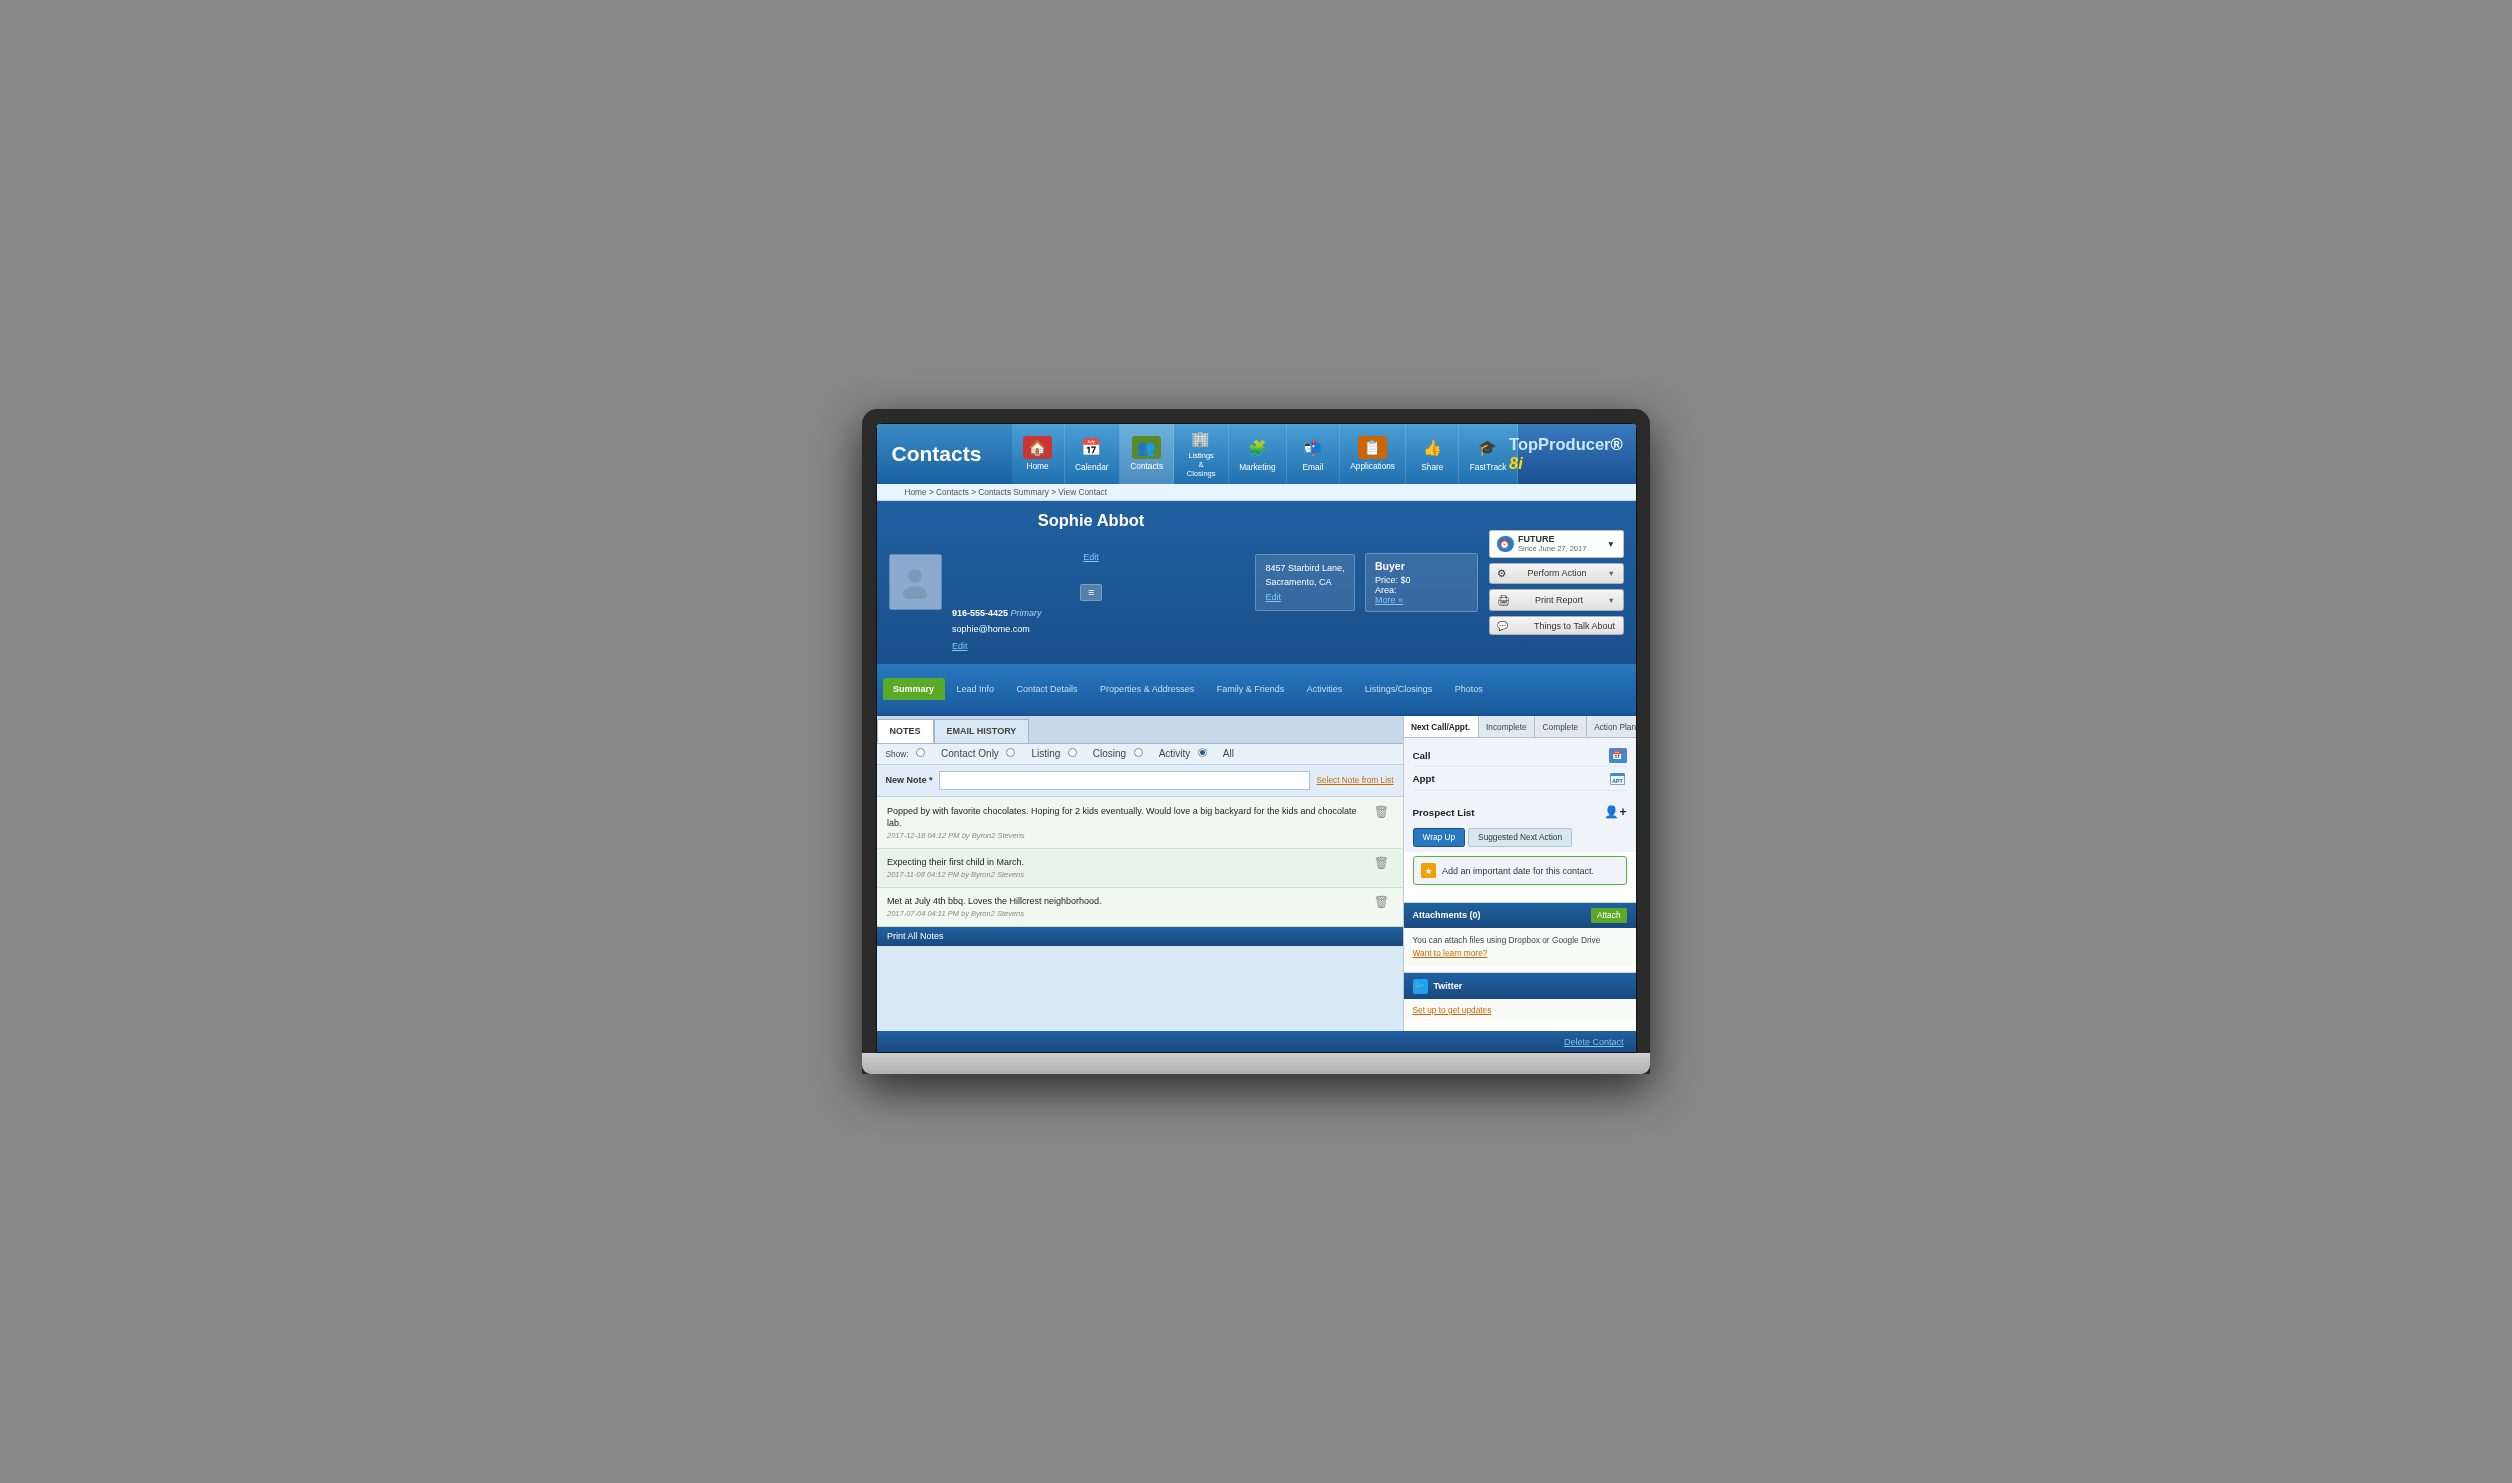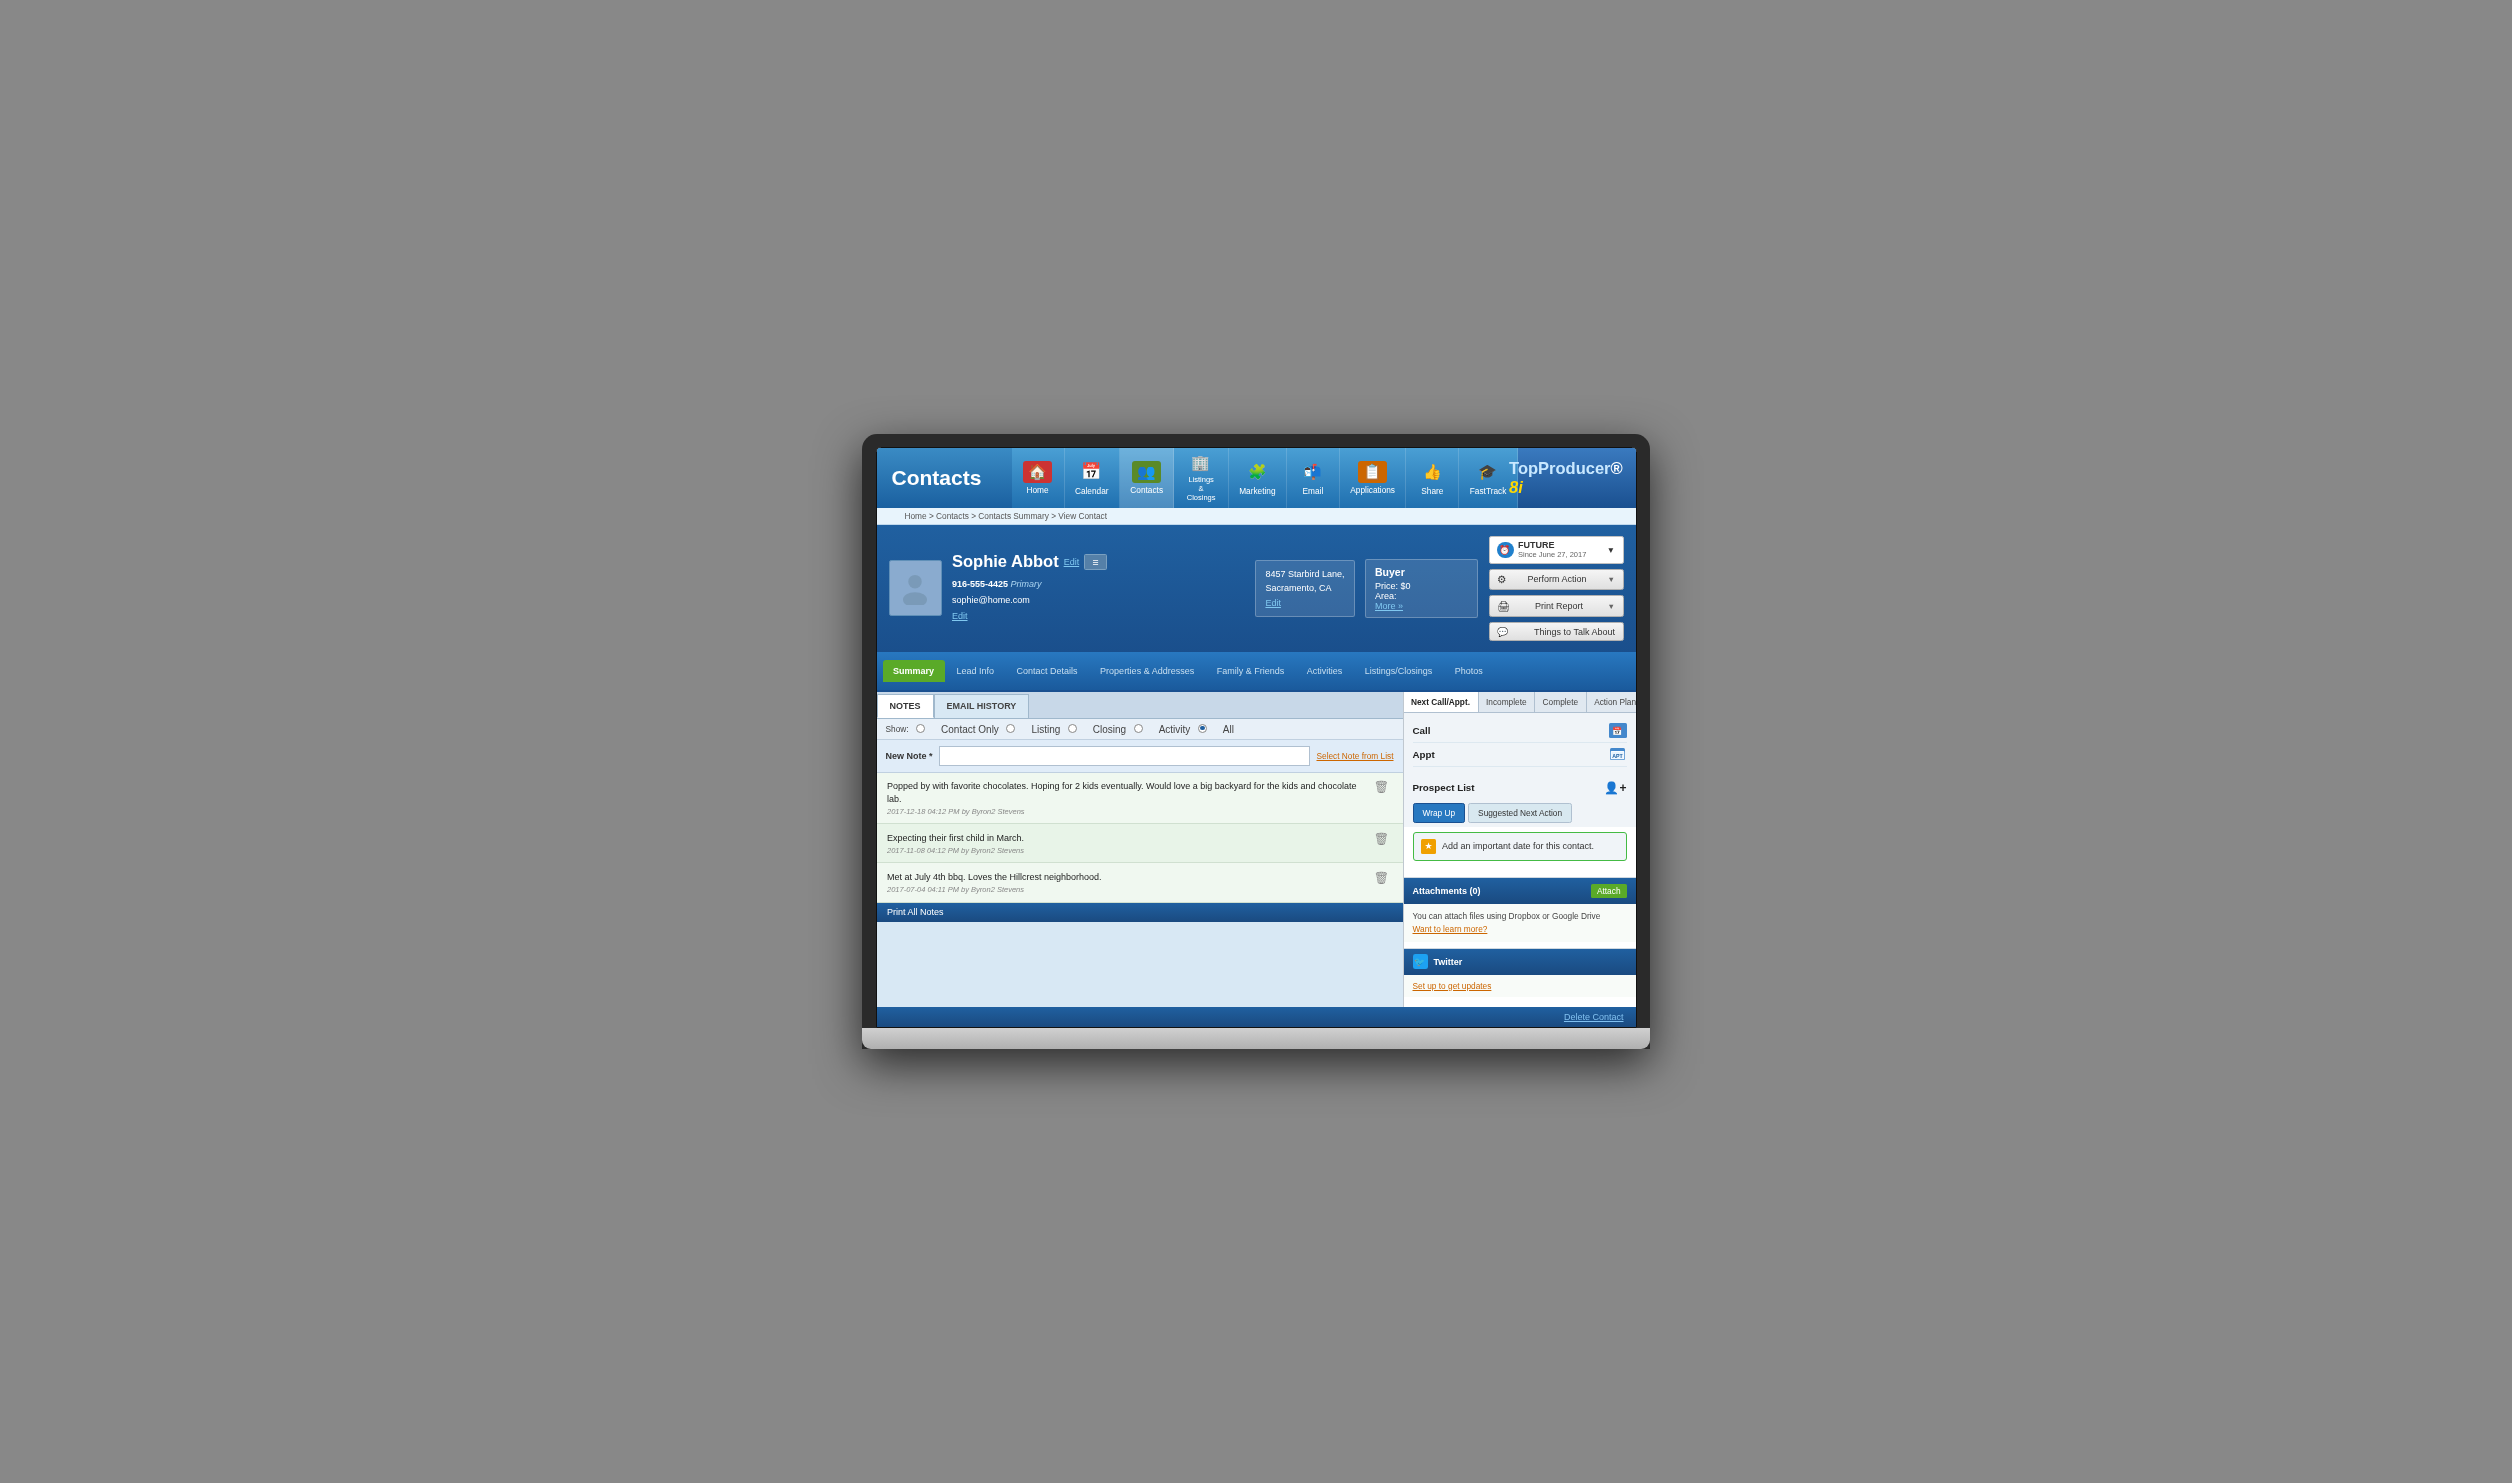--- a/index.html
+++ b/index.html
@@ -122,22 +122,23 @@
     }
 
     .contact-info {
       flex: 1;
       color: #fff;
     }
 
     .contact-name-row {
       display: flex;
       align-items: center;
-      gap: 5px;
+      gap: 22px;
       margin-bottom: 4.5px;
+      flex-direction: column;
     }
 
     .contact-name {
       font-size: 16.5px;
       font-weight: bold;
       color: #fff;
     }
 
     .edit-link {
       color: #80c8f0;
@@ -245,21 +246,21 @@
     .btn-arrow {
       color: #666;
       font-size: 7.5px;
     }
 
     
     .tab-nav {
       background: linear-gradient(180deg, #2878c0 0%, #1a5a9c 100%);
       display: flex;
       align-items: flex-end;
-      padding: 8px 6px;
+      padding: 14px 6px;
       border-bottom: 2.3px solid #1a5090;
     }
 
     .tab {
       padding: 6px 10.5px;
       font-size: 9px;
       color: #c8dff0;
       cursor: pointer;
       border-radius: 3px 3px 0 0;
       margin-right: 1.5px;

